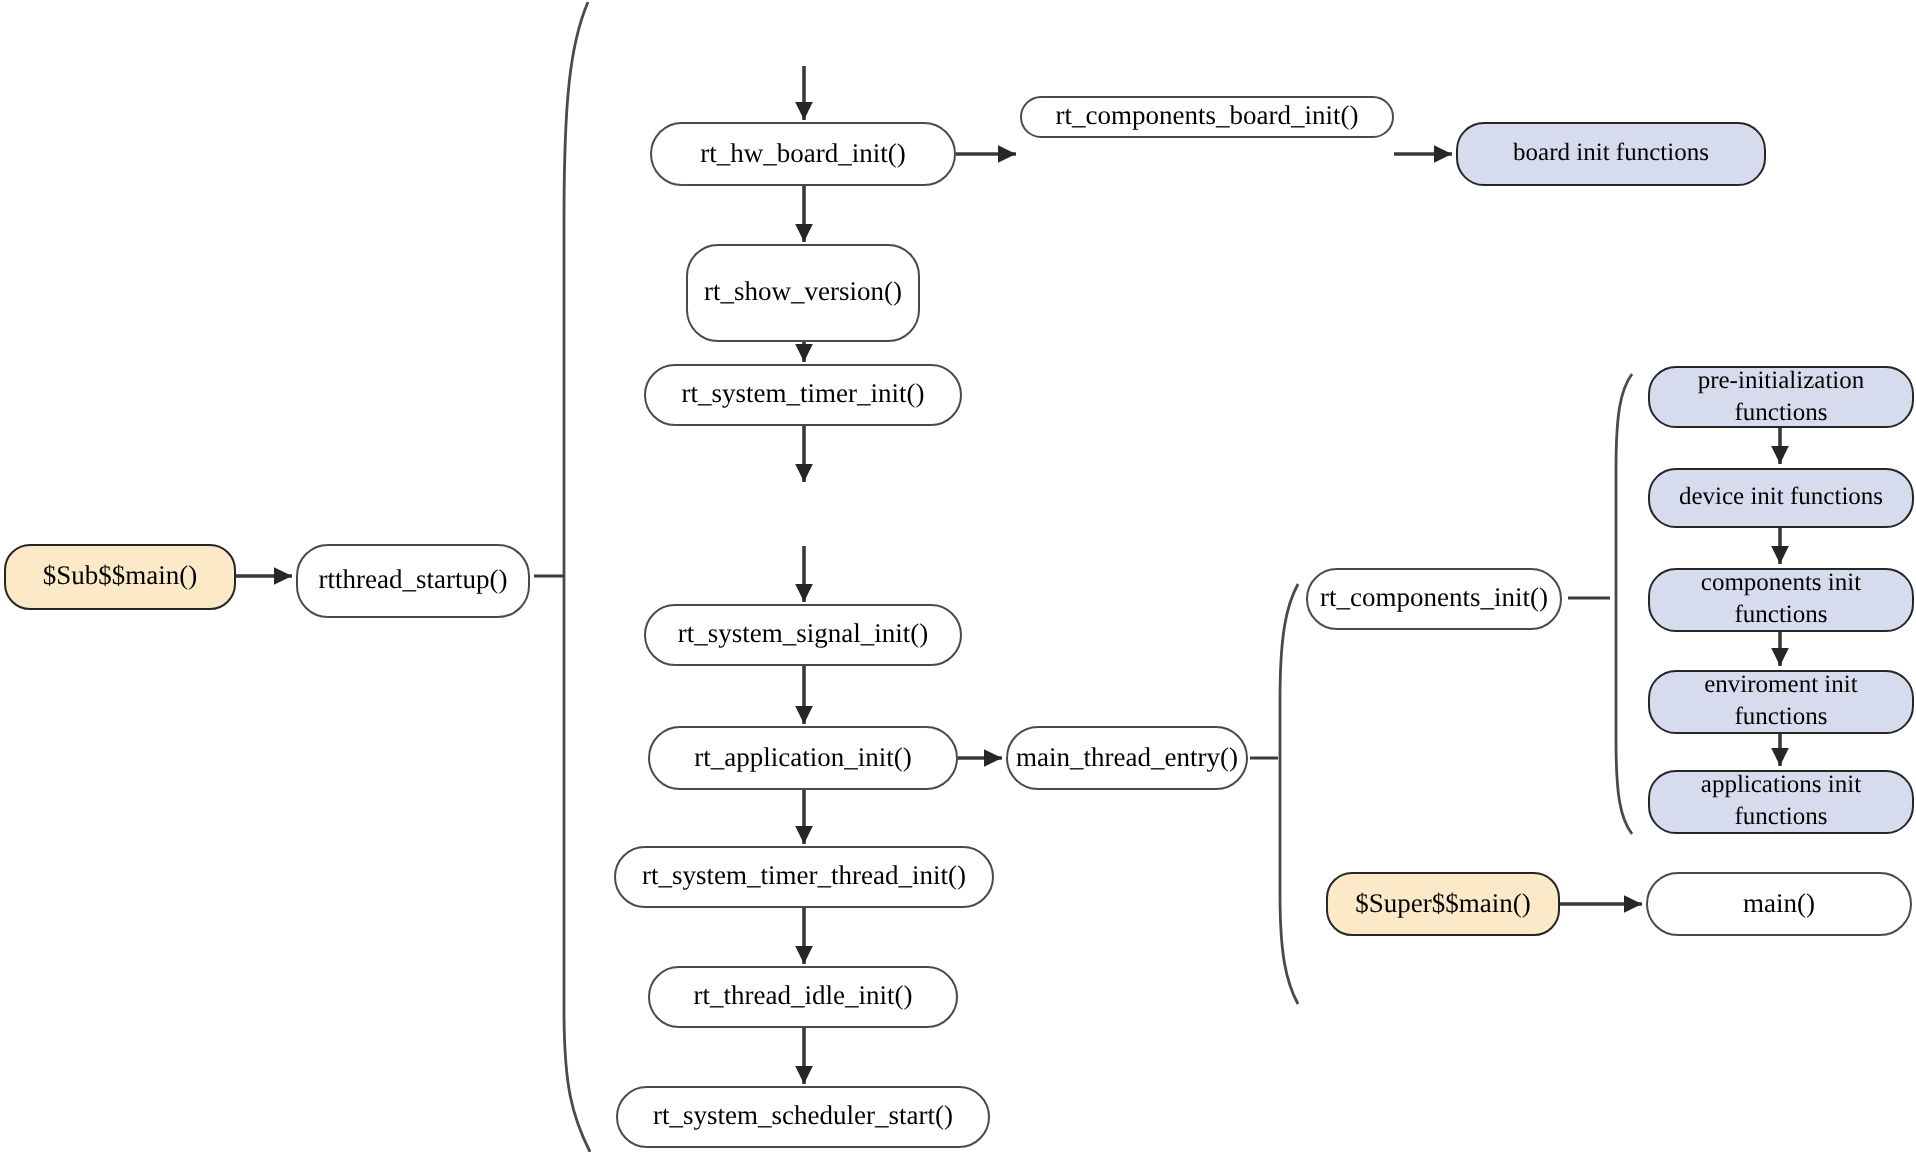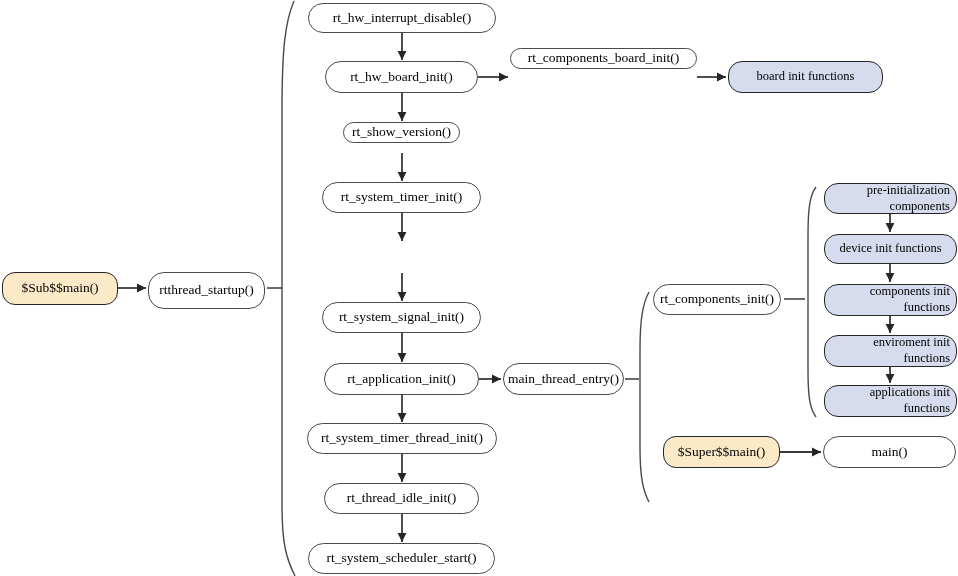--- a/index.html
+++ b/index.html
@@ -27,21 +27,20 @@
     border-radius:16px;
   }
   .group {
     background:var(--group-fill,#d6dcee);
     border:1.3px solid #262626;
     border-radius:14px;
     font-size:12.5px;
     line-height:1.25;
     white-space:normal;
     padding:0 6px;
-    text-align:right;
   }
   .rect {
     background:var(--highlight-fill,#fbe9c8);
     border:1.2px solid #262626;
   }
 </style>
 </head>
 <body>
 
 <div id="canvas">
@@ -90,37 +89,36 @@
       <line x1="890" y1="214" x2="890" y2="232"></line>
       <line x1="890" y1="264" x2="890" y2="282"></line>
       <line x1="890" y1="316" x2="890" y2="333"></line>
       <line x1="890" y1="367" x2="890" y2="383"></line>
     </g>
   </svg>
 
   <div class="node rect" style="left:2px;top:272px;width:116px;height:33px">$Sub$$main()</div>
   <div class="node pill" style="left:148px;top:272px;width:117px;height:37px">rtthread_startup()</div>
 
-  <div class="node pill" style="left:308px;top:3px;width:188px;height:30px">rt_hw_interrupt_disable()</div>
   <div class="node pill" style="left:325px;top:61px;width:153px;height:32px">rt_hw_board_init()</div>
-  <div class="node pill" style="left:343px;top:122px;width:117px;height:21px">rt_show_version()</div>
+  <div class="node pill" style="left:343px;top:122px;width:117px;height:49px">rt_show_version()</div>
   <div class="node pill" style="left:322px;top:182px;width:159px;height:31px">rt_system_timer_init()</div>
   <div class="node pill" style="left:322px;top:302px;width:159px;height:31px">rt_system_signal_init()</div>
   <div class="node pill" style="left:324px;top:363px;width:155px;height:32px">rt_application_init()</div>
   <div class="node pill" style="left:307px;top:423px;width:190px;height:31px">rt_system_timer_thread_init()</div>
   <div class="node pill" style="left:308px;top:543px;width:187px;height:31px">rt_system_scheduler_start()</div>
   <div class="node pill" style="left:324px;top:483px;width:155px;height:31px">rt_thread_idle_init()</div>
 
   <div class="node pill" style="left:510px;top:48px;width:187px;height:21px">rt_components_board_init()</div>
   <div class="node group" style="left:728px;top:61px;width:155px;height:32px">board init functions</div>
 
   <div class="node pill" style="left:503px;top:363px;width:121px;height:32px">main_thread_entry()</div>
   <div class="node pill" style="left:653px;top:284px;width:128px;height:31px">rt_components_init()</div>
   <div class="node rect" style="left:663px;top:436px;width:117px;height:32px">$Super$$main()</div>
   <div class="node pill" style="left:823px;top:436px;width:133px;height:32px">main()</div>
 
-  <div class="node group" style="left:824px;top:183px;width:133px;height:31px">pre-initialization components</div>
+  <div class="node group" style="left:824px;top:183px;width:133px;height:31px">pre-initialization functions</div>
   <div class="node group" style="left:824px;top:234px;width:133px;height:30px">device init functions</div>
   <div class="node group" style="left:824px;top:284px;width:133px;height:32px">components init functions</div>
   <div class="node group" style="left:824px;top:335px;width:133px;height:32px">enviroment init functions</div>
   <div class="node group" style="left:824px;top:385px;width:133px;height:32px">applications init functions</div>
 
 </div>
 
 </body></html>

